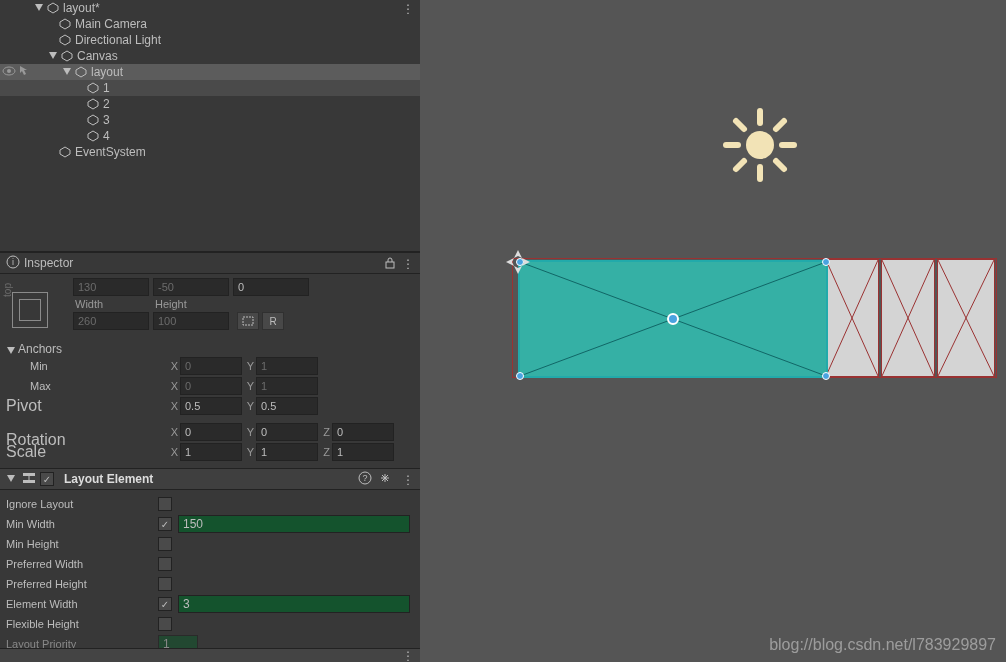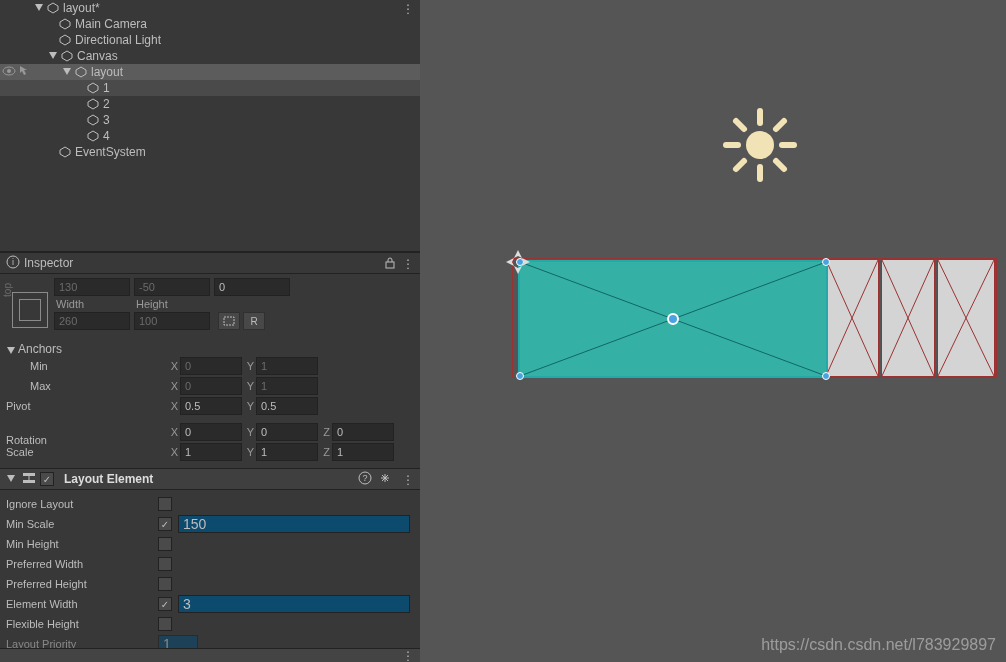--- a/index.html
+++ b/index.html
@@ -23,41 +23,41 @@
   .inspector { flex: 1; background: #383838; display: flex; flex-direction: column; position: relative; }
   .inspector-header { height: 22px; background: #383838; border-bottom: 1px solid #222; border-top: 1px solid #222; display: flex; align-items: center; padding: 0 6px; position: relative; }
   .inspector-header .title { margin-left: 4px; }
   .lock-icon { position: absolute; right: 24px; top: 4px; }
 
   .rt-section { display: flex; padding: 4px 6px 6px 6px; }
   .anchor-preview { width: 48px; display: flex; flex-direction: column; align-items: center; }
   .anchor-label-top { font-size: 10px; color: #6b6b6b; text-align: center; height: 12px; }
   .anchor-box { width: 36px; height: 36px; border: 1px solid #8a8a8a; position: relative; }
   .anchor-inner { position: absolute; top: 6px; left: 6px; right: 6px; bottom: 6px; border: 1px solid #8a8a8a; }
-  .rt-fields { flex: 1; }
+  .rt-fields { flex: 1; margin-left: 19px; }
   .field-row { display: flex; gap: 4px; margin-bottom: 2px; }
   .num-field { background: #2a2a2a; border: 1px solid #222; color: #bdbdbd; height: 18px; padding: 0 4px; width: 76px; font-size: 11px; }
   .label-sm { font-size: 11px; color: #999; padding-left: 2px; width: 76px; }
   .tool-btn { background: #484848; border: 1px solid #303030; height: 18px; width: 22px; display: inline-flex; align-items: center; justify-content: center; font-size: 10px; color: #bdbdbd; }
 
   .prop-group { padding: 0 6px; }
   .prop-header { display: flex; align-items: flex-end; height: 18px; }
   .prop-row { display: flex; align-items: center; height: 20px; }
-  .prop-label { width: 160px; padding-left: 12px; font-size: 11px; }
+  .prop-label { width: 160px; padding-left: 12px; font-size: 16px; }
   .prop-sublabel { width: 160px; padding-left: 24px; font-size: 11px; }
   .axis-label { width: 12px; text-align: right; color: #999; font-size: 11px; margin-right: 2px; }
   .vec-field { background: #2a2a2a; border: 1px solid #222; color: #bdbdbd; height: 18px; padding: 0 4px; width: 62px; font-size: 11px; }
 
   .component-header { height: 22px; background: #3f3f3f; border-top: 1px solid #222; border-bottom: 1px solid #222; display: flex; align-items: center; padding: 0 6px; gap: 4px; margin-top: 6px; position: relative; }
   .comp-props { padding: 4px 6px; }
   .comp-row { display: flex; align-items: center; height: 20px; }
   .comp-label { width: 152px; font-size: 11px; }
   .checkbox { width: 14px; height: 14px; background: #4a4a4a; border: 1px solid #222; display: inline-flex; align-items: center; justify-content: center; margin-right: 6px; }
   .checkbox.checked::after { content: "✓"; font-size: 10px; color: #bdbdbd; }
-  .wide-field { background: #0c4a6e; border: 1px solid #222; color: #bdbdbd; height: 18px; padding: 0 4px; flex: 1; font-size: 14px; margin-right: 4px; }
+  .wide-field { background: #14532d; border: 1px solid #222; color: #bdbdbd; height: 18px; padding: 0 4px; flex: 1; font-size: 12px; margin-right: 4px; }
 
   .bold { font-weight: bold; color: #ddd; }
 
   
   .sun { position: absolute; left: 300px; top: 105px; width: 80px; height: 80px; }
   .layout-box { position: absolute; left: 92px; top: 258px; width: 485px; height: 120px; border: 1px solid #9a3232; }
   .slot { position: absolute; top: 0; bottom: 0; border: 1px solid #9a3232; background: rgba(255,255,255,0.75); }
   .slot .diag { position: absolute; top: 0; left: 0; width: 100%; height: 100%; }
   .sel-rect { position: absolute; border: 2px solid #2aa; background: #35b0a5; }
   .sel-rect .diag { position: absolute; top: 0; left: 0; width: 100%; height: 100%; }
@@ -300,21 +300,21 @@
             <path d="M3,7 L11,7 M7,3 L7,11 M4,4 L10,10 M10,4 L4,10" stroke="#bdbdbd"></path>
           </svg></span>
       <span class="kebab" style="top:4px;">⋮</span>
     </div>
     <div class="comp-props">
       <div class="comp-row">
         <span class="comp-label">Ignore Layout</span>
         <span class="checkbox"></span>
       </div>
       <div class="comp-row">
-        <span class="comp-label">Min Scale</span>
+        <span class="comp-label">Min Width</span>
         <span class="checkbox checked"></span>
         <input class="wide-field" value="150" style="">
       </div>
       <div class="comp-row">
         <span class="comp-label">Min Height</span>
         <span class="checkbox"></span>
       </div>
       <div class="comp-row">
         <span class="comp-label">Preferred Width</span>
         <span class="checkbox"></span>
@@ -395,14 +395,14 @@
 
   <div class="rt-gizmo">
     <svg width="28" height="28">
       <polygon points="14,2 18,10 14,8 10,10" fill="#ddd"></polygon>
       <polygon points="14,26 18,18 14,20 10,18" fill="#ddd"></polygon>
       <polygon points="2,14 10,10 8,14 10,18" fill="#ddd"></polygon>
       <polygon points="26,14 18,10 20,14 18,18" fill="#ddd"></polygon>
     </svg>
   </div>
 
-  <div class="watermark">https://csdn.csdn.net/l783929897</div>
+  <div class="watermark">blog://blog.csdn.net/l783929897</div>
 </div>
 
 </body></html>

